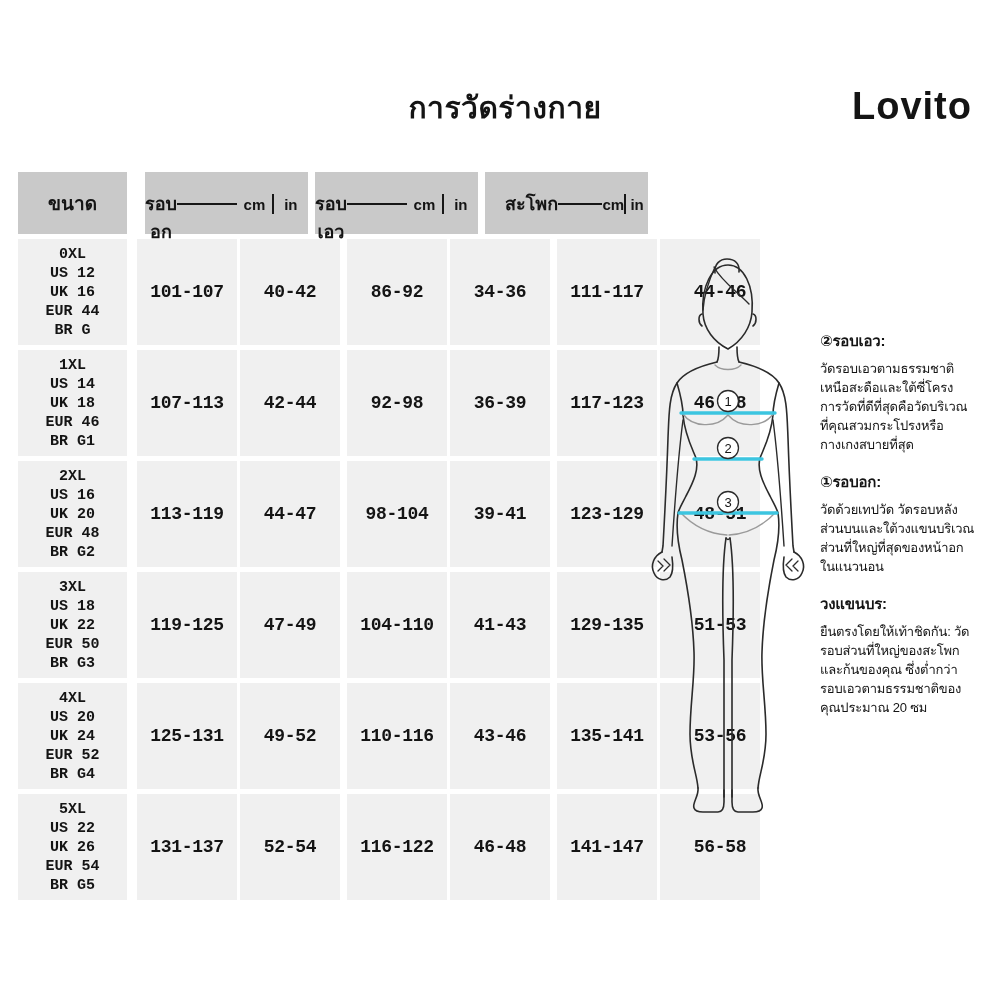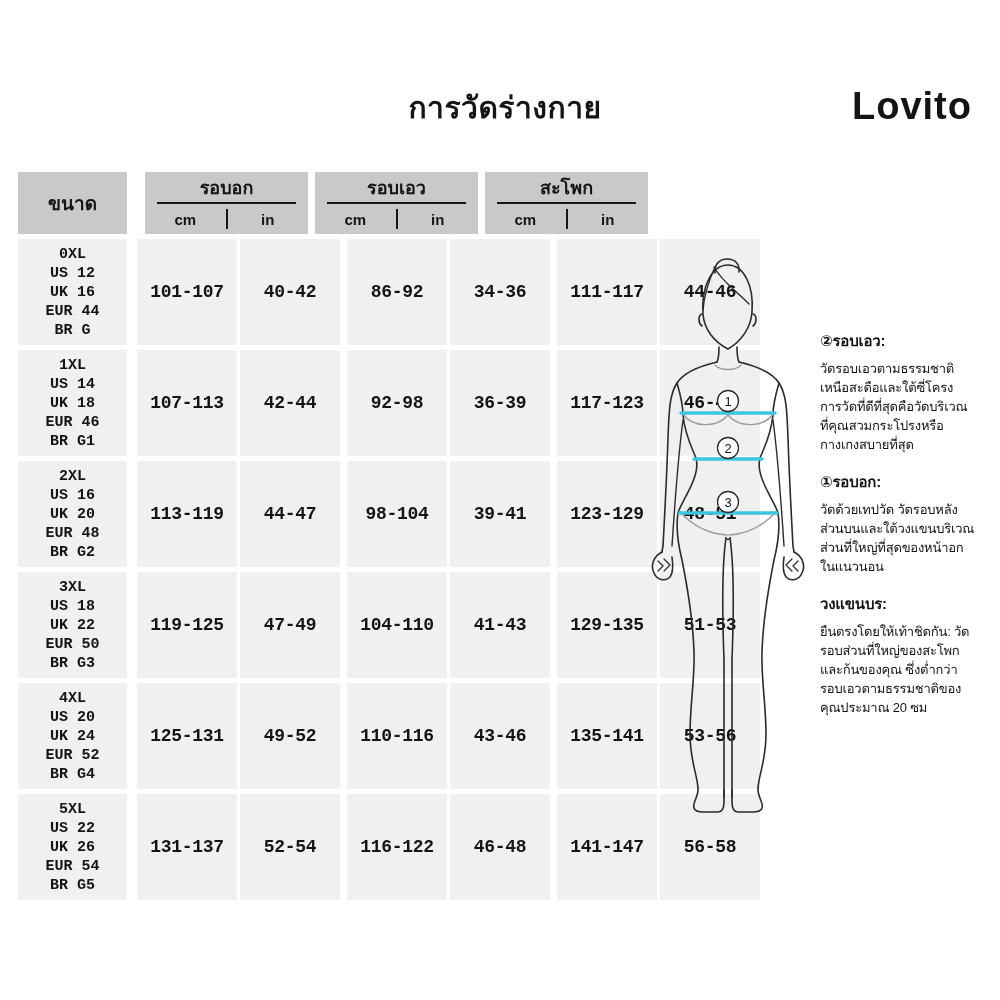--- a/index.html
+++ b/index.html
@@ -34,24 +34,24 @@
     text-align: center; font-weight: bold;
     background: #f0f0f0;
   }
   .header-row .cell { background: #c9c9c9; height: 62px; }
   .data-row .cell { height: 106px; font-family: Liberation Mono, monospace; }
 
   .c-size { width: 109px; margin-right: 10px; font-size: 15px; line-height: 19px; white-space: pre-line; }
   .c-val  { width: 100px; font-size: 18px; letter-spacing: -0.3px; }
   .gap-in  { margin-right: 3px; }
   .gap-grp { margin-right: 7px; }
-  .gap-none { margin-right: 0; }
+  .gap-none { margin-right: 0; padding-left: 20px; }
 
   .h-size { width: 109px; margin-right: 18px; font-size: 19px; }
-  .h-group { width: 163px; flex-direction: column; justify-content: flex-start; padding-top: 2px; }
+  .h-group { width: 163px; flex-direction: row; justify-content: flex-start; padding-top: 2px; }
   .g-label { font-size: 18px; line-height: 28px; height: 28px; }
   .g-rule  { width: 139px; border-top: 2px solid #161616; height: 0; }
   .g-units { display: flex; align-items: center; width: 100%; height: 30px; font-size: 15px; }
   .g-units .u { flex: 1; text-align: center; }
   .u-div { width: 2px; height: 20px; background: #161616; }
 
   
   .figure-wrap { position: absolute; left: 642px; top: 252px; width: 170px; height: 565px; }
 
   

